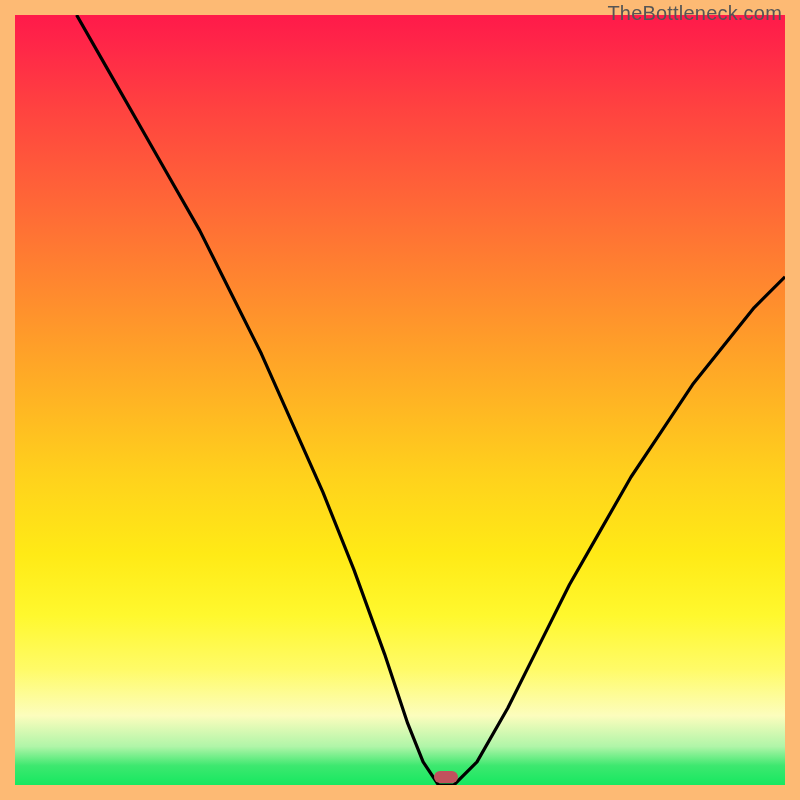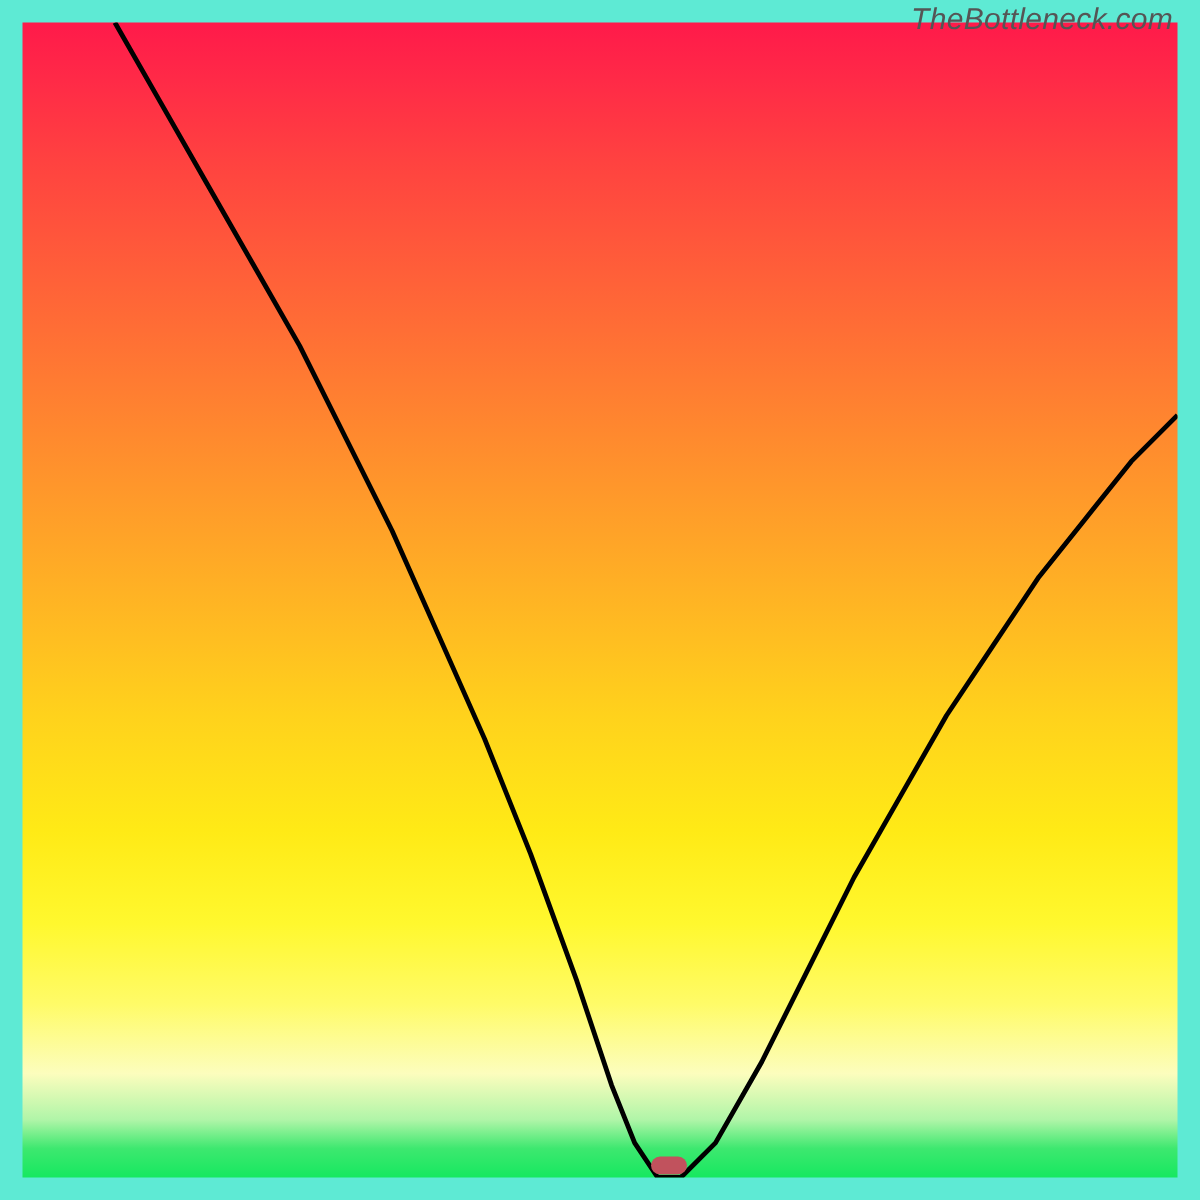--- a/index.html
+++ b/index.html
@@ -7,22 +7,21 @@
     padding: 0;
     width: 800px;
     height: 800px;
     background: #000;
     font-family: Arial, Helvetica, sans-serif;
   }
   .chart-container {
     position: relative;
     width: 800px;
     height: 800px;
-    background: #5eead4;
-    font-style: italic;
+    background: #fdba74;
   }
   .plot-area {
     position: absolute;
     left: 15px;
     top: 15px;
     width: 770px;
     height: 770px;
   }
   .gradient-bg {
     position: absolute;

